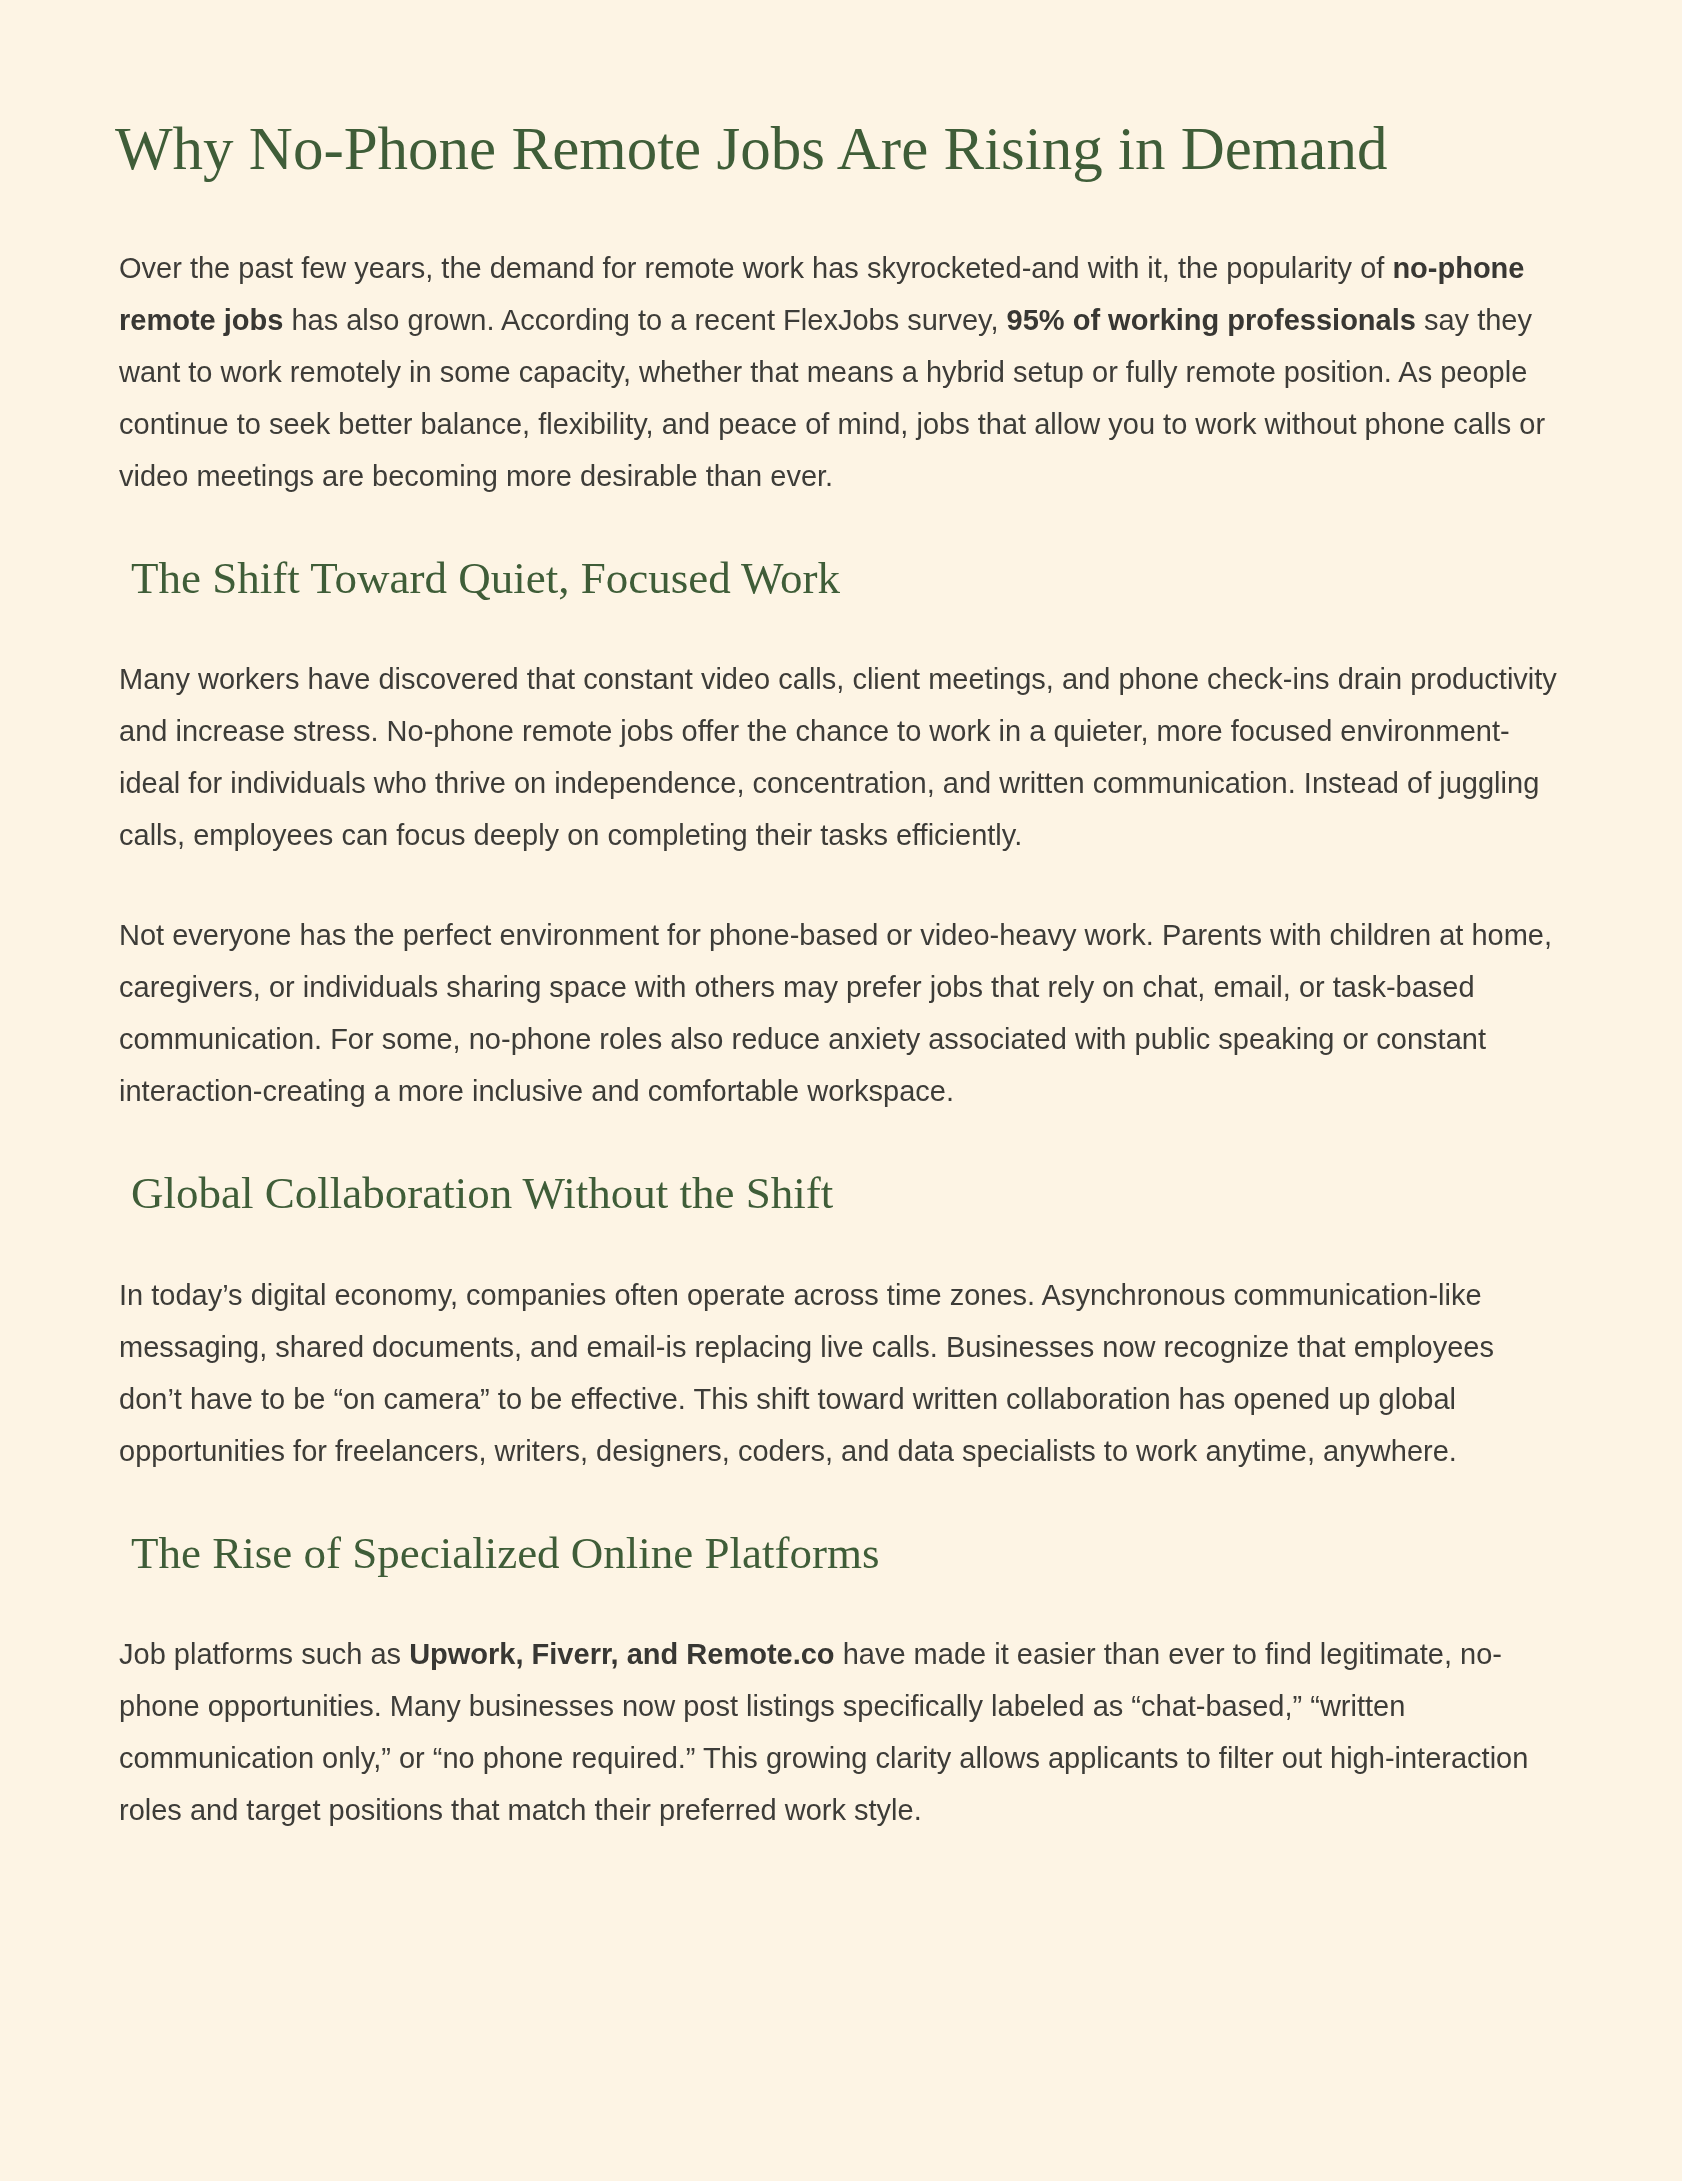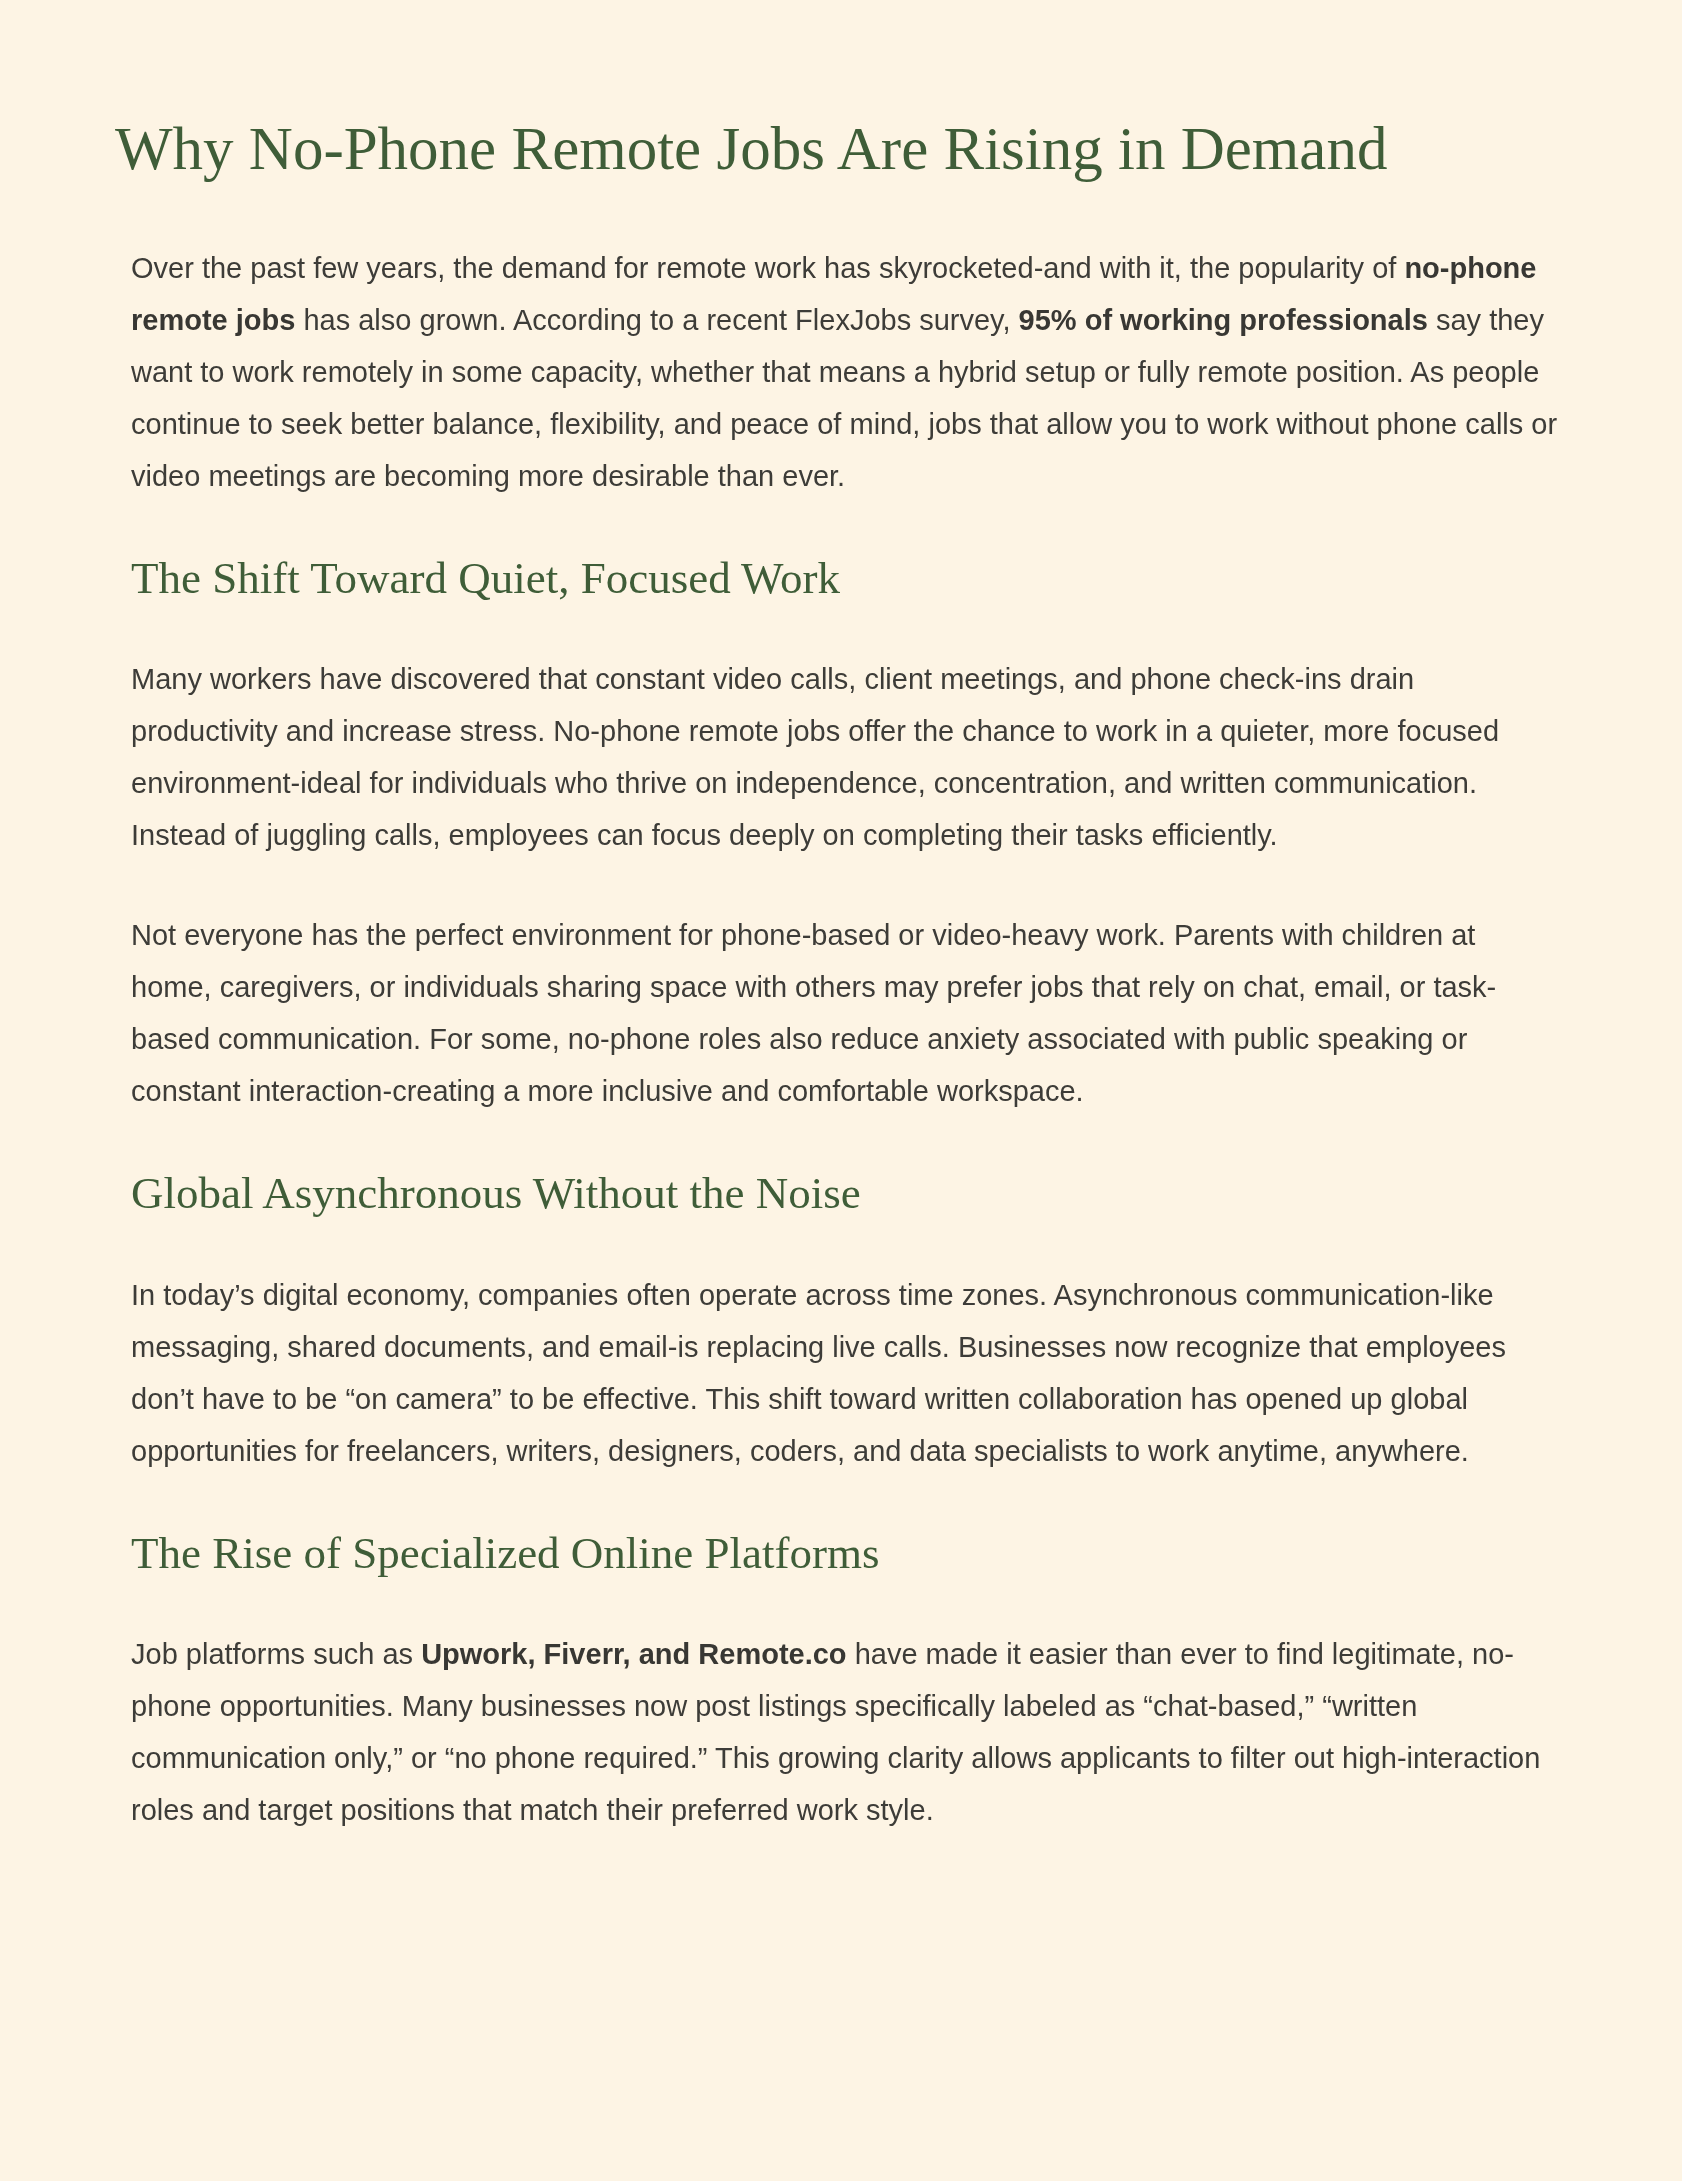--- a/index.html
+++ b/index.html
@@ -33,21 +33,21 @@
     font-size: 45px;
     line-height: 1.25;
     color: #3f5d38;
     margin: 0 0 47px 16px;
   }
   p {
     font-family: "Liberation Sans", "DejaVu Sans", sans-serif;
     font-size: 29px;
     line-height: 52px;
     color: #3d3c38;
-    margin: 0 0 48px 16px;
+    margin: 0 0 48px 4px;
   }
   p strong {
     font-weight: 700;
     color: #383733;
   }
 </style>
 </head>
 <body>
 
 <main class="page">
@@ -59,21 +59,21 @@
   <section>
     <h2>The Shift Toward Quiet, Focused Work</h2>
     <p><span>Many workers have discovered that constant video calls, client meetings, and phone check-ins drain productivity and increase stress. No-phone remote jobs offer the chance to work in a quieter, more focused environment-ideal for individuals who thrive on independence, concentration, and written communication. Instead of juggling calls, employees can focus deeply on completing their tasks efficiently.</span></p>
   </section>
 
   <section>
     <p><span>Not everyone has the perfect environment for phone-based or video-heavy work. Parents with children at home, caregivers, or individuals sharing space with others may prefer jobs that rely on chat, email, or task-based communication. For some, no-phone roles also reduce anxiety associated with public speaking or constant interaction-creating a more inclusive and comfortable workspace.</span></p>
   </section>
 
   <section>
-    <h2>Global Asynchronous Without the Noise</h2>
+    <h2>Global Collaboration Without the Shift</h2>
     <p><span>In today’s digital economy, companies often operate across time zones. Asynchronous communication-like messaging, shared documents, and email-is replacing live calls. Businesses now recognize that employees don’t have to be “on camera” to be effective. This shift toward written collaboration has opened up global opportunities for freelancers, writers, designers, coders, and data specialists to work anytime, anywhere.</span></p>
   </section>
 
   <section>
     <h2>The Rise of Specialized Online Platforms</h2>
     <p><span>Job platforms such as </span><strong>Upwork, Fiverr, and Remote.co</strong><span> have made it easier than ever to find legitimate, no-phone opportunities. Many businesses now post listings specifically labeled as “chat-based,” “written communication only,” or “no phone required.” This growing clarity allows applicants to filter out high-interaction roles and target positions that match their preferred work style.</span></p>
   </section>
 
 </main>
 

